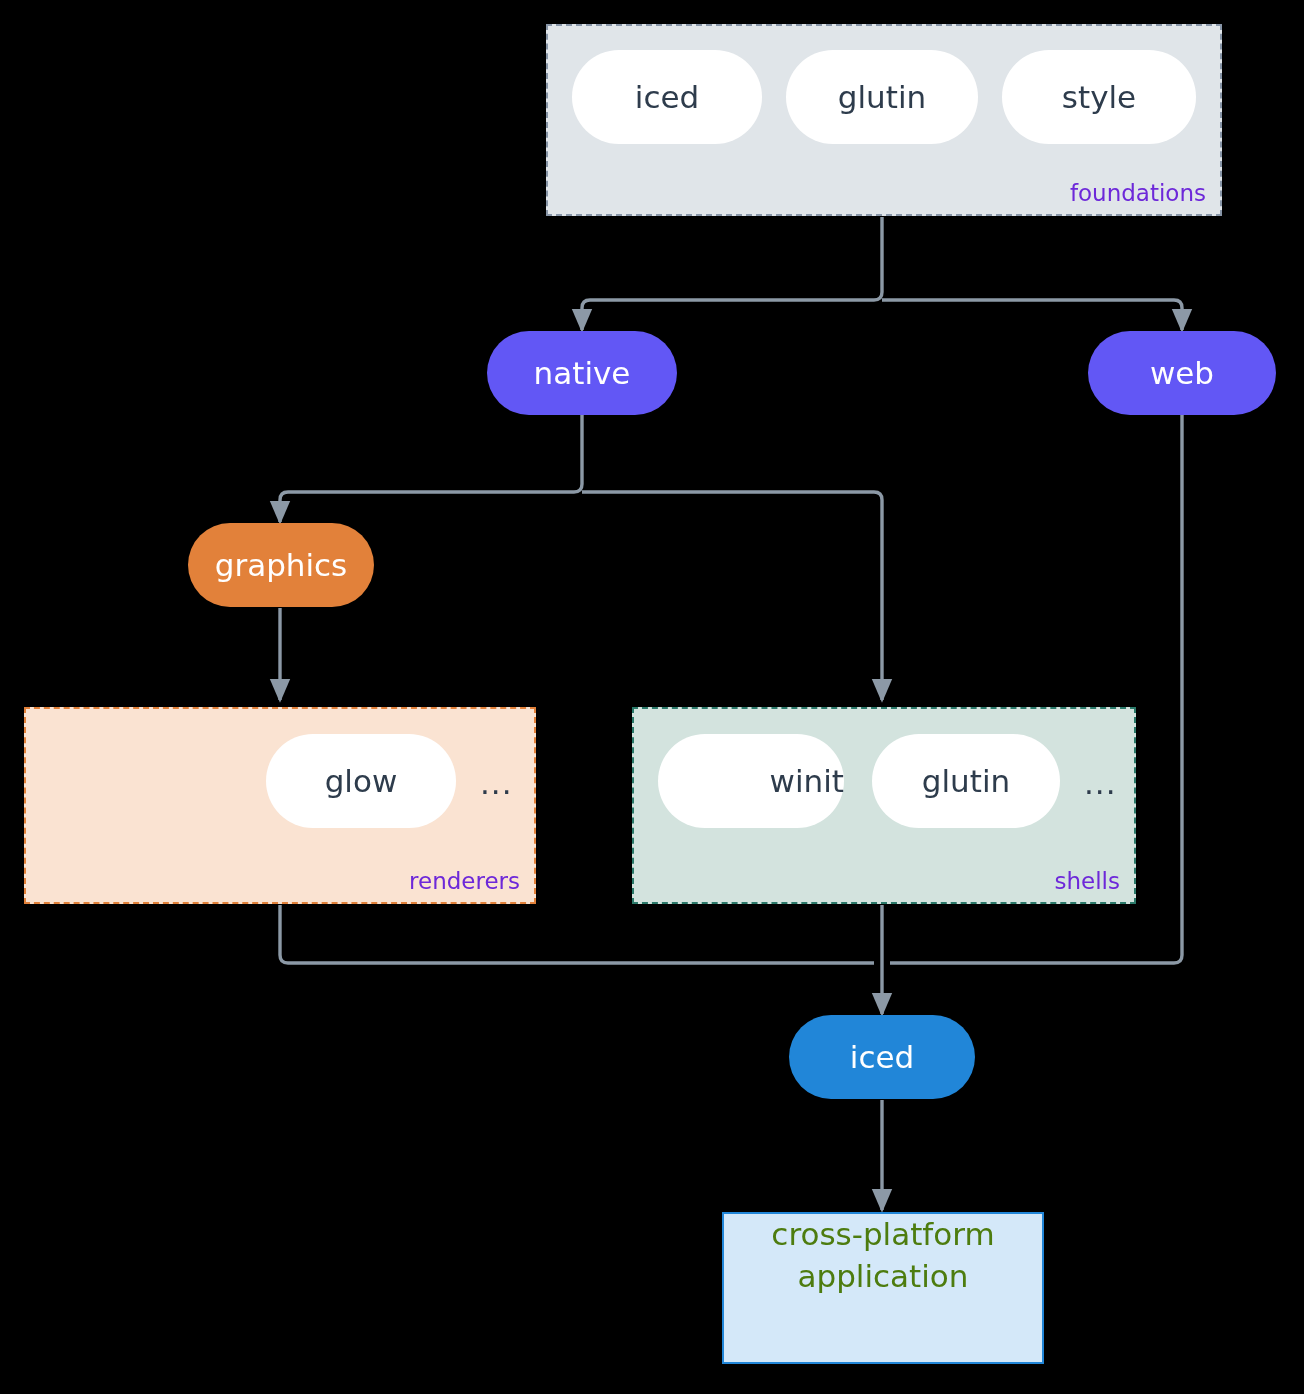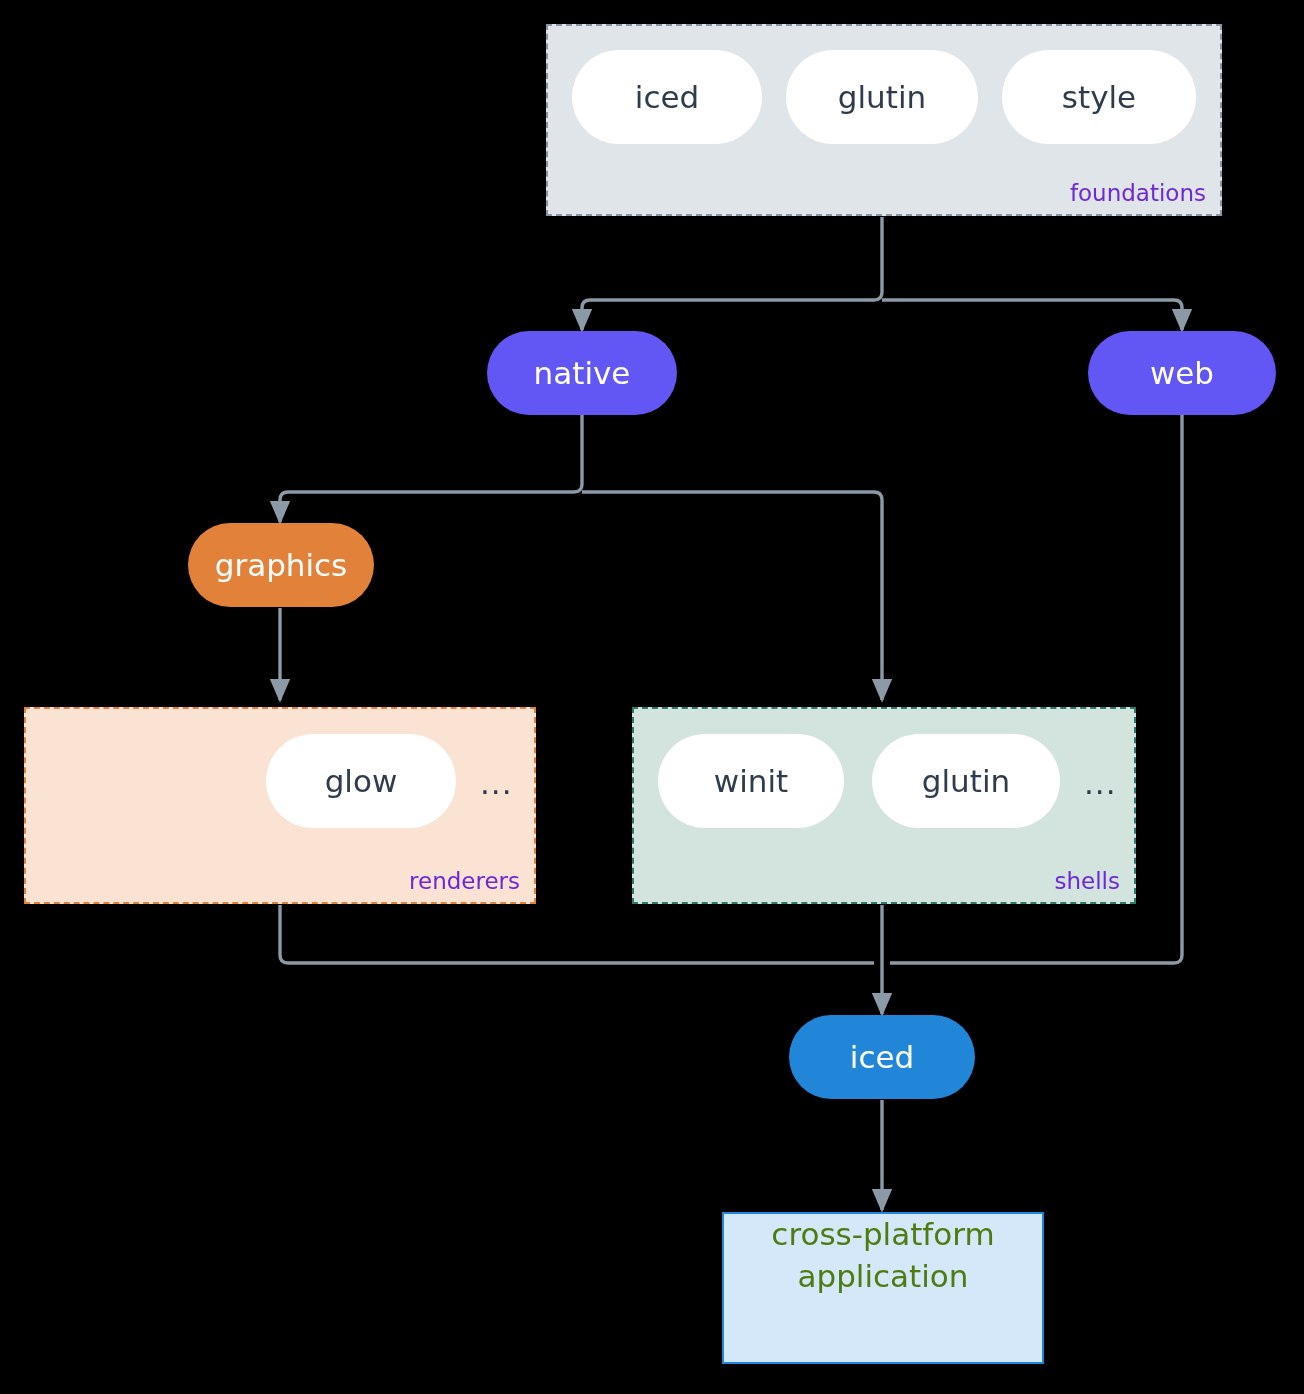--- a/index.html
+++ b/index.html
@@ -142,21 +142,21 @@
     <div class="cluster-label">renderers</div>
   </div>
   <div class="pill" style="left:266px; top:734px; width:190px; height:94px;">
     <span>glow</span>
   </div>
   <div class="ellipsis" style="left:480px; top:768px;">...</div>
 
   <div class="cluster" style="left:632px; top:707px; width:504px; height:197px; background:#d3e3de; border-color:#2b7a6a;">
     <div class="cluster-label">shells</div>
   </div>
-  <div class="pill" style="left:658px; top:734px; width:186px; height:94px;">
+  <div class="pill" style="left:658px; top:734px; width:186px; height:94px;justify-content:flex-end;">
     <span>winit</span>
   </div>
   <div class="pill" style="left:872px; top:734px; width:188px; height:94px;">
     <span>glutin</span>
   </div>
   <div class="ellipsis" style="left:1084px; top:768px;">...</div>
 
   <div class="node" style="left:789px; top:1015px; width:186px; height:84px; background:#2186d8;">
     <span>iced</span>
   </div>

